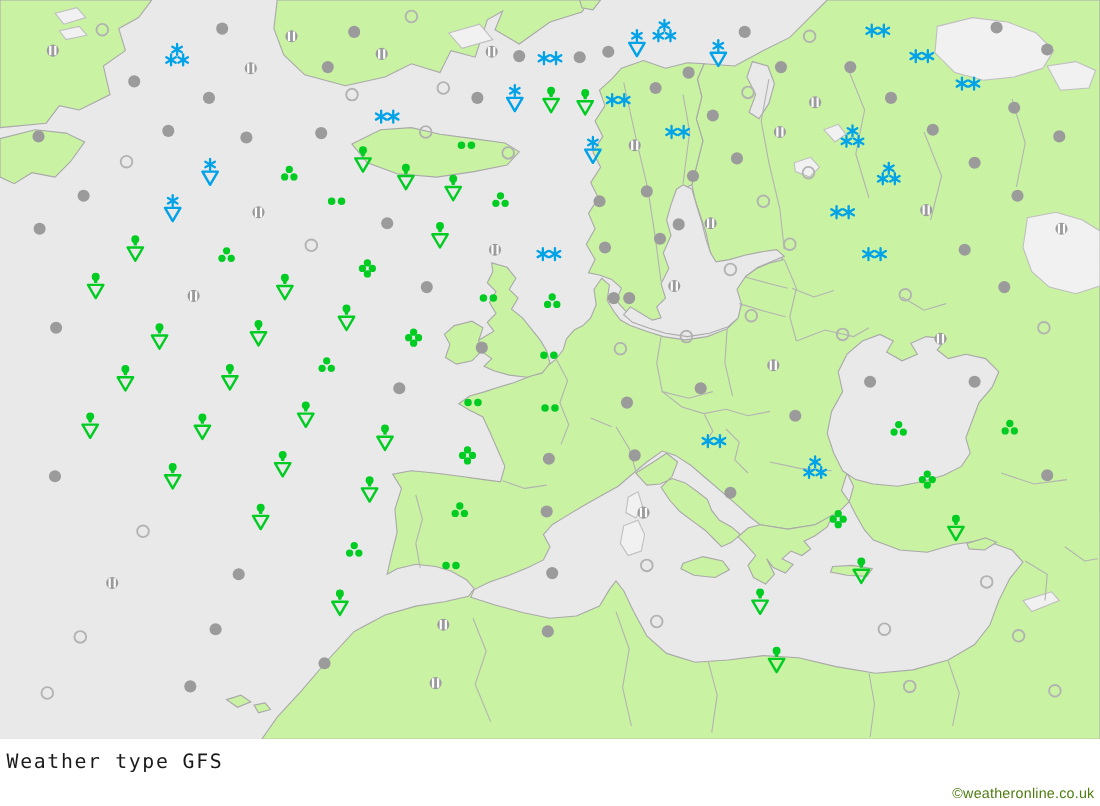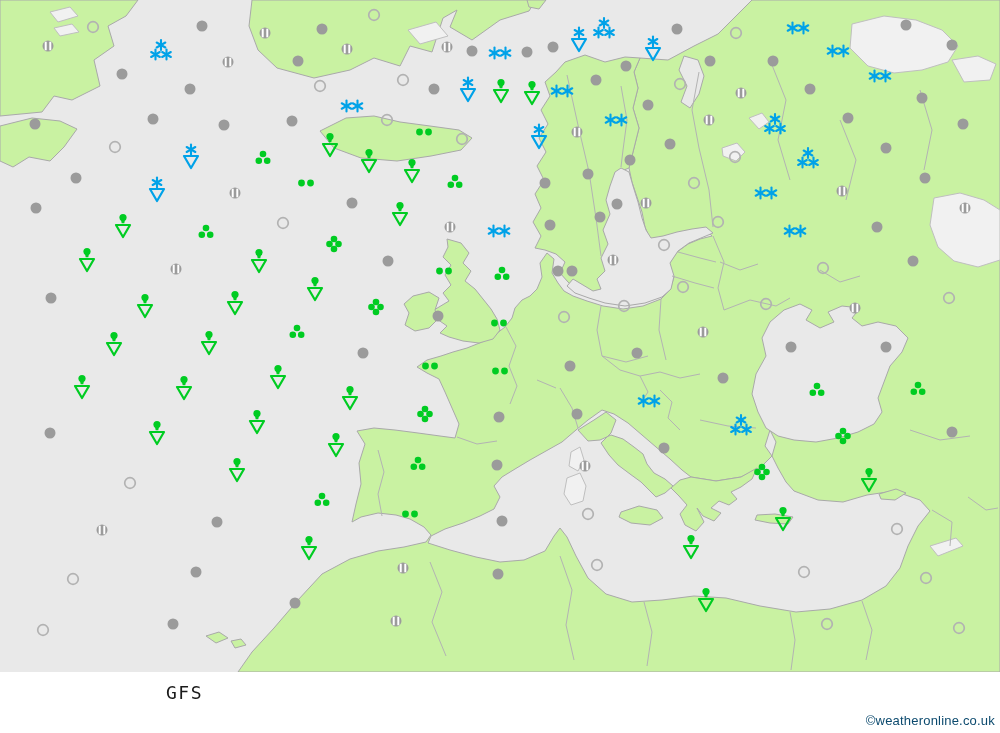--- a/index.html
+++ b/index.html
@@ -12,21 +12,21 @@
   .white-patch{fill:#f1f1f1;stroke:#bfbfbf;stroke-width:1;}
   .border-line{fill:none;stroke:#b3b3b3;stroke-width:1;}
   #symbols{position:absolute;left:0;top:0;width:1000px;height:672px;}
   .wsym{position:absolute;width:28px;height:28px;pointer-events:none;}
   #footer{position:absolute;left:0;top:672px;width:1000px;height:61px;background:#ffffff;}
   .flabel{position:absolute;font-size:18px;letter-spacing:1.5px;color:#1a1a1a;white-space:pre;}
   #product-label{left:6px;top:10px;}
   #model-label{left:166px;top:10px;}
   #valid-time{right:4px;top:10px;text-align:right;}
   #copyright{position:absolute;right:5px;top:41px;font-family:"Liberation Sans","DejaVu Sans",sans-serif;
-             font-size:13px;color:#0c4a6e;text-decoration:none;letter-spacing:0.2px;}
+             font-size:13px;color:#4d7c0f;text-decoration:none;letter-spacing:0.2px;}
 </style>
 </head>
 <body>
 
 <div id="stage">
 
   <div id="map">
     <svg id="basemap" width="1000" height="672" viewBox="0 0 1000 672">
       <rect x="0" y="0" width="1000" height="672" class="sea-patch" style="stroke:none"></rect>
 
@@ -932,17 +932,18 @@
         <div class="wsym" style="left: 813px; top: 610px;"><svg width="28" height="28" viewBox="-14 -14 28 28">
             <circle cx="0" cy="0" r="5.3" fill="none" stroke="#b2b2b2" stroke-width="1.7"></circle>
           </svg></div>
         <div class="wsym" style="left: 945px; top: 614px;"><svg width="28" height="28" viewBox="-14 -14 28 28">
             <circle cx="0" cy="0" r="5.3" fill="none" stroke="#b2b2b2" stroke-width="1.7"></circle>
           </svg></div>
       </div>
   </div>
 
   <div id="footer">
+    <span class="flabel" id="product-label">Weather type</span>
     <span class="flabel" id="model-label">GFS</span>
     <a id="copyright" href="#">©weatheronline.co.uk</a>
   </div>
 
 </div>
 
 </body></html>

